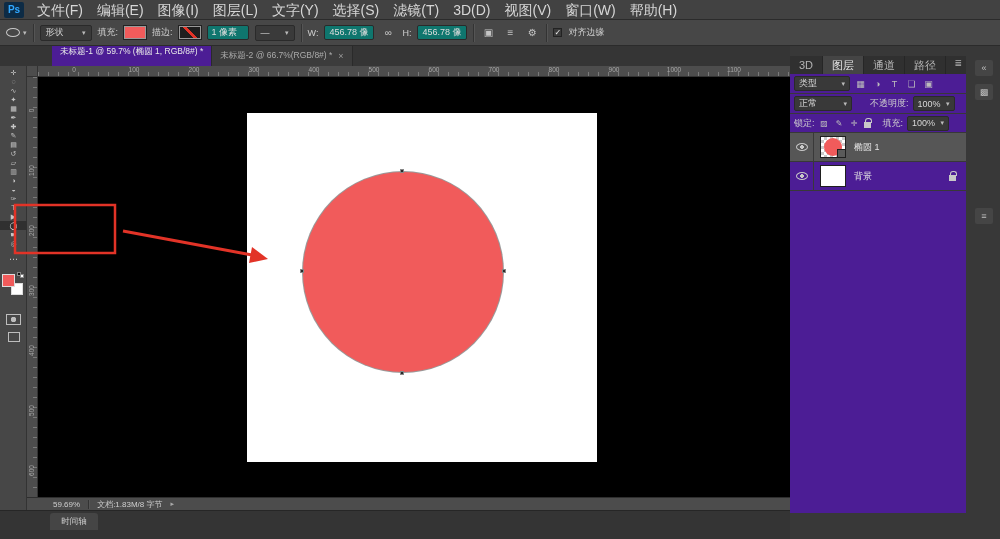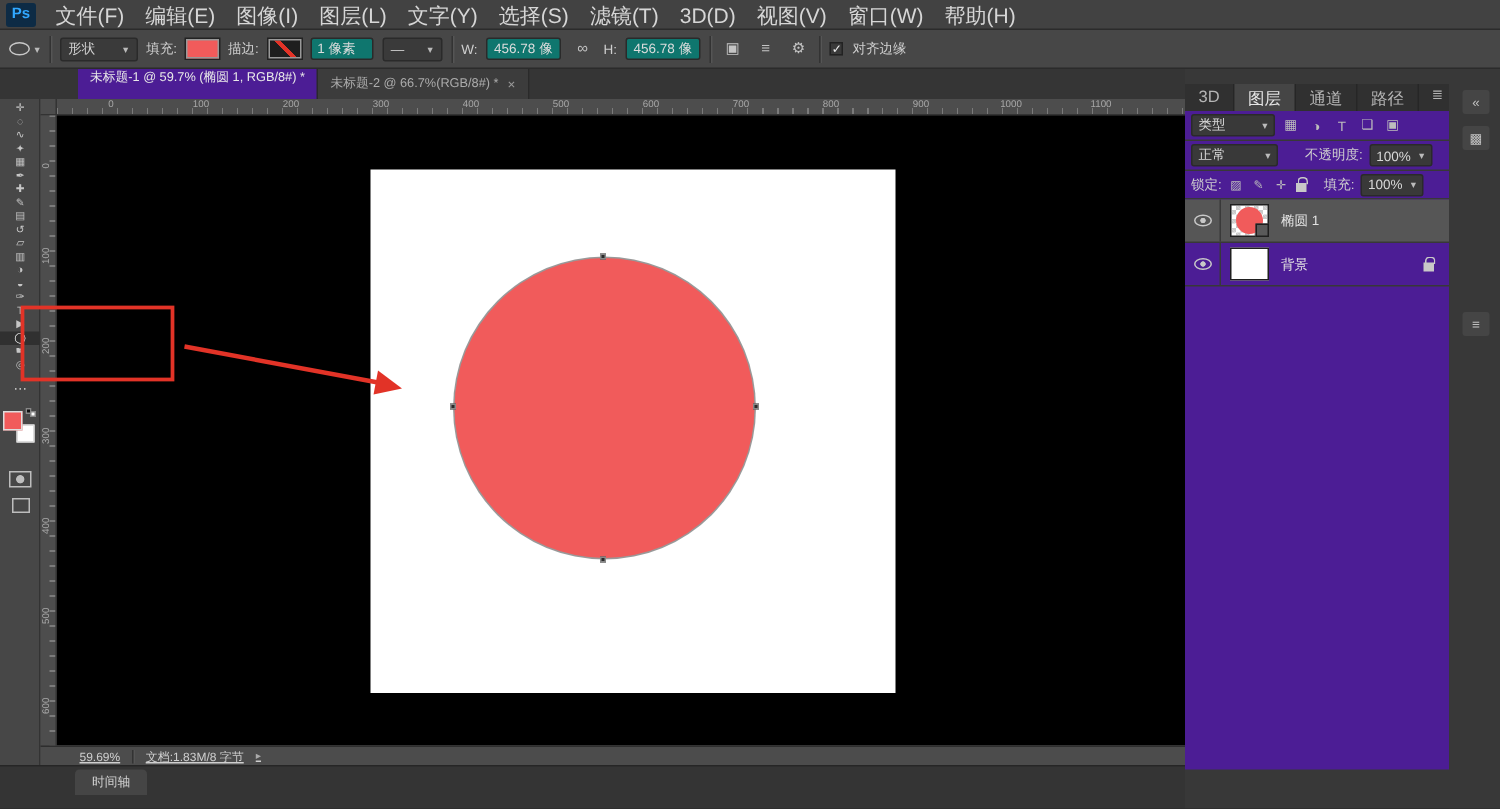--- a/index.html
+++ b/index.html
@@ -74,21 +74,21 @@
   
   #canvas { left:38px; top:77px; width:752px; height:420px; background:#000; }
   #doc { position:absolute; left:209px; top:36px; width:350px; height:349px; background:#fff; }
   #shape-circle { position:absolute; left:56px; top:59px; width:200px; height:200px; border-radius:50%;
                   background:#f15b5b; box-shadow:0 0 0 1px rgba(70,70,70,.55); }
   .anchor { position:absolute; width:4px; height:4px; background:#2a2a2a; border:1px solid #888; }
   #svg-annot { left:0; top:0; width:1000px; height:539px; pointer-events:none; z-index:50; }
 
   
   #statusbar { left:27px; top:497px; width:763px; height:13px; background:#4c4c4c; border-top:1px solid #2e2e2e;
-               display:flex; align-items:center; gap:8px; padding-left:26px; font-size:8px; color:#cfcfcf;text-decoration:underline; }
+               display:flex; align-items:center; gap:8px; padding-left:26px; font-size:8px; color:#cfcfcf; }
   #bottomarea { left:0; top:510px; width:790px; height:29px; background:#343434; border-top:1px solid #262626; }
   #timeline-tab { position:absolute; left:50px; top:2px; width:48px; height:17px; background:#454545;
                   border-radius:3px 3px 0 0; display:flex; align-items:center; justify-content:center;
                   font-size:8.5px; color:#cfcfcf; }
 
   
   #rightdock { left:790px; top:46px; width:210px; height:493px; background:#383838; }
   #panel-tabs { position:absolute; left:0; top:10px; width:176px; height:18px; background:#303030;
                 display:flex; align-items:flex-end; }
   .ptab { height:18px; display:flex; align-items:center; padding:0 9px; font-size:11px; color:#b5b5b5;

